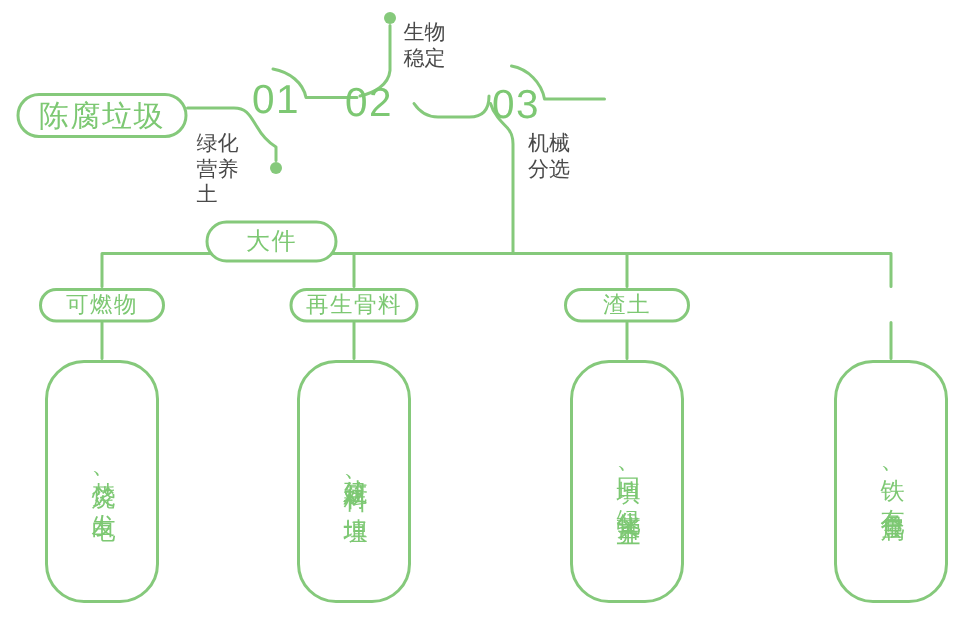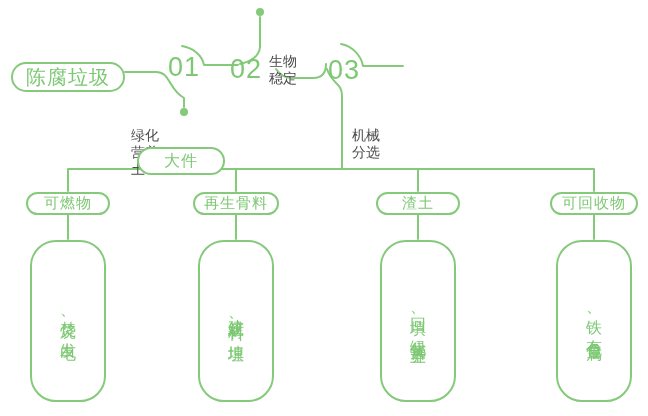--- a/index.html
+++ b/index.html
@@ -55,21 +55,20 @@
     transform: translate(-50%, -50%);
     background: transparent;
   }
   .step-label {
     position: absolute;
     color: var(--dark);
     font-size: 14px;
     line-height: 1.2;
     width: 32px;
     word-break: break-all;
-    margin-top: 40px;
   }
   .tall-box {
     position: absolute;
     top: 240px;
     width: 76px;
     height: 162px;
     border: 2px solid var(--green);
     border-radius: 26px;
     display: flex;
     align-items: center;
@@ -128,23 +127,20 @@
 
   <div class="pill category" style="left:26px;  width:84px;">
     <span>可燃物</span>
   </div>
   <div class="pill category" style="left:193px; width:86px;">
     <span>再生骨料</span>
   </div>
   <div class="pill category" style="left:376px; width:84px;">
     <span>渣土</span>
   </div>
-  <div class="pill category" style="left:550px; width:88px;">
-    <span>可回收物</span>
-  </div>
 
   <div class="tall-box" style="left:30px;">
     <span class="vtext">焚烧、发电</span>
   </div>
   <div class="tall-box" style="left:198px;">
     <span class="vtext">建筑材料、填埋</span>
   </div>
   <div class="tall-box" style="left:380px;">
     <span class="vtext">回填、绿化营养土</span>
   </div>

